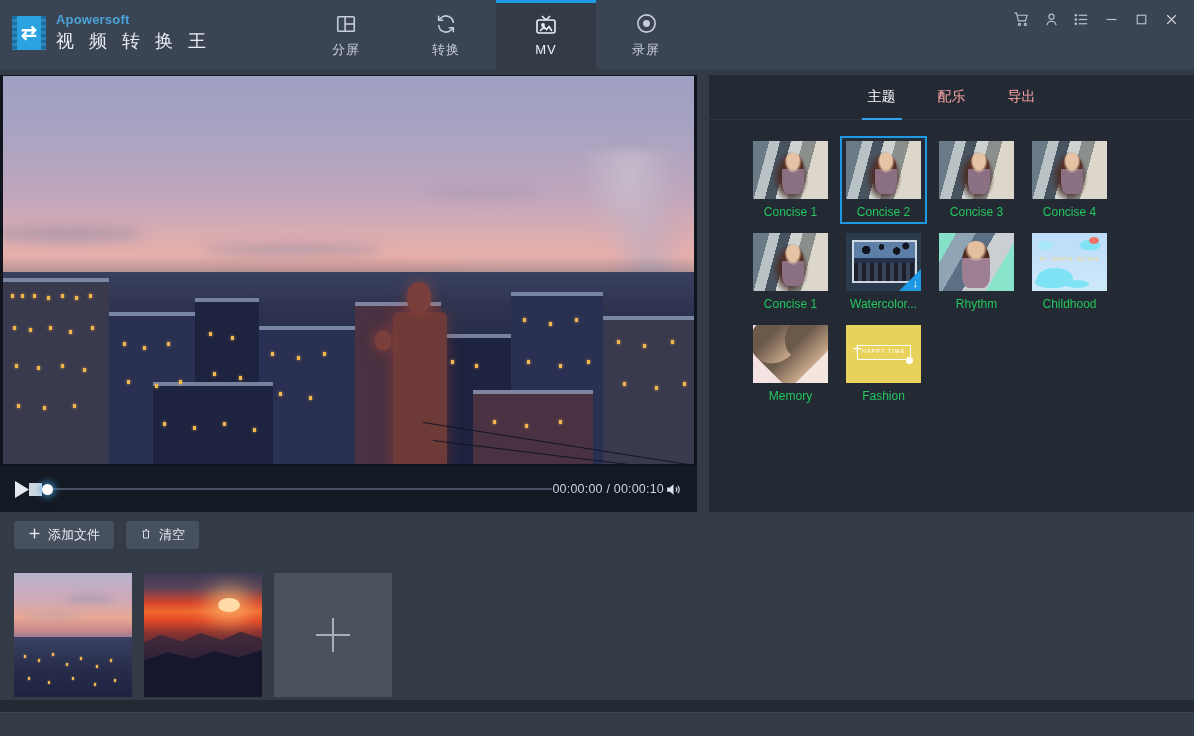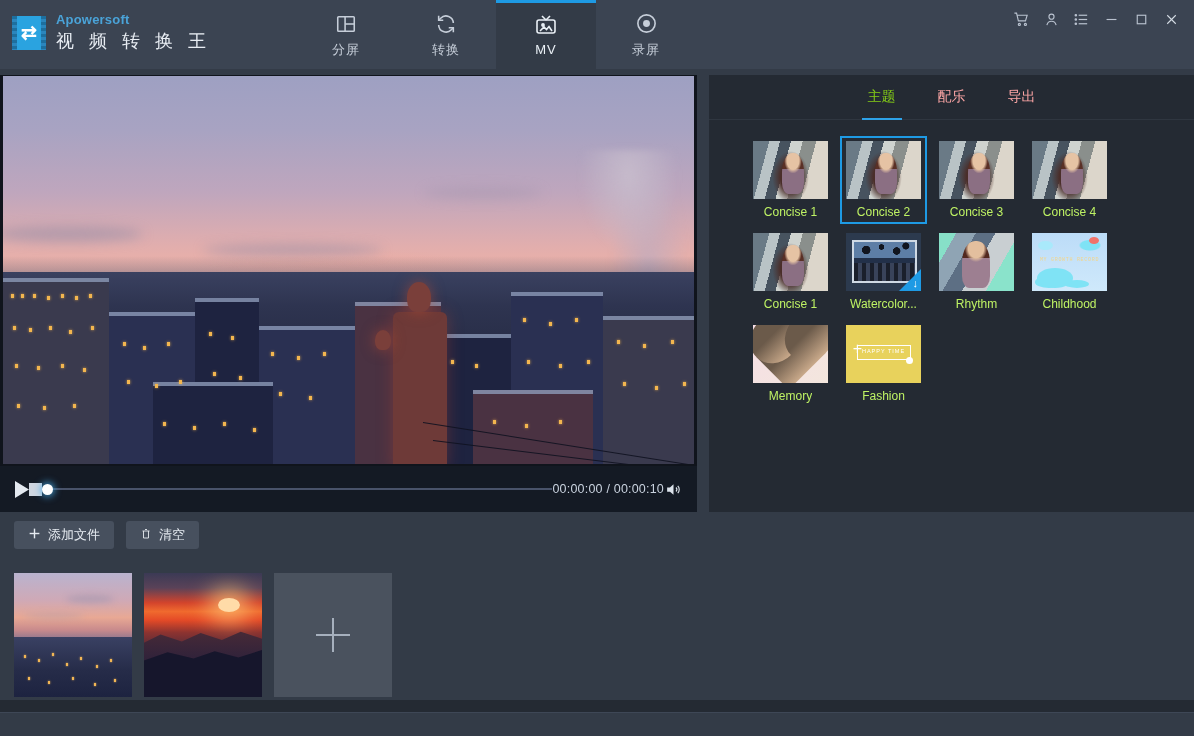--- a/index.html
+++ b/index.html
@@ -110,30 +110,30 @@
 
   
   .rpanel {
     position: absolute; left: 709px; top: 75px; width: 485px; height: 437px;
     background: #242a33;
   }
   .rtabs { height: 45px; display: flex; align-items: center; justify-content: center;
            gap: 30px; border-bottom: 1px solid #2f3640; }
   .rtab { color: #fca5a5; font-size: 14px; cursor: pointer; position: relative;
           height: 45px; display: flex; align-items: center; padding: 0 6px; }
-  .rtab.active { color: #84cc16; }
+  .rtab.active { color: #ffffff; }
   .rtab.active::after { content: ""; position: absolute; left: 0; right: 0; bottom: 0;
           height: 2px; background: #2ea2e8; }
 
   .theme-grid { padding: 18px 0 0 40px; display: flex; flex-wrap: wrap; gap: 8px 10px; width: 485px; }
   .theme-cell { width: 83px; display: flex; flex-direction: column; align-items: center;
                 cursor: pointer; padding: 3px; }
   .theme-cell.selected { outline: 2px solid #1e9ae4; }
   .theme-thumb { width: 75px; height: 58px; overflow: hidden; position: relative; background: #333; }
-  .theme-label { color: #bef264; font-size: 12px; margin-top: 6px; text-align: center;
+  .theme-label { color: #22c55e; font-size: 12px; margin-top: 6px; text-align: center;
                  max-width: 79px; overflow: hidden; white-space: nowrap; text-overflow: ellipsis; }
   .dl-badge { position: absolute; right: 0; bottom: 0; width: 0; height: 0;
       border-left: 22px solid transparent; border-bottom: 22px solid #1e9ae4; }
   .dl-arrow { position: absolute; right: 3px; bottom: 2px; color: #fff; font-size: 11px; line-height: 11px; }
 
   
   .g-model { position: absolute; inset: 0;
     background:
       radial-gradient(ellipse 34% 62% at 50% 62%, #4a2e2a 0 40%, rgba(74,46,42,0) 72%),
       linear-gradient(105deg, #6a7a86 0 18%, #b9c3c6 18% 30%, #47535f 30% 42%, #cfd3cf 42% 55%, #8a8f8c 55% 70%, #dcd6cb 70% 100%);

